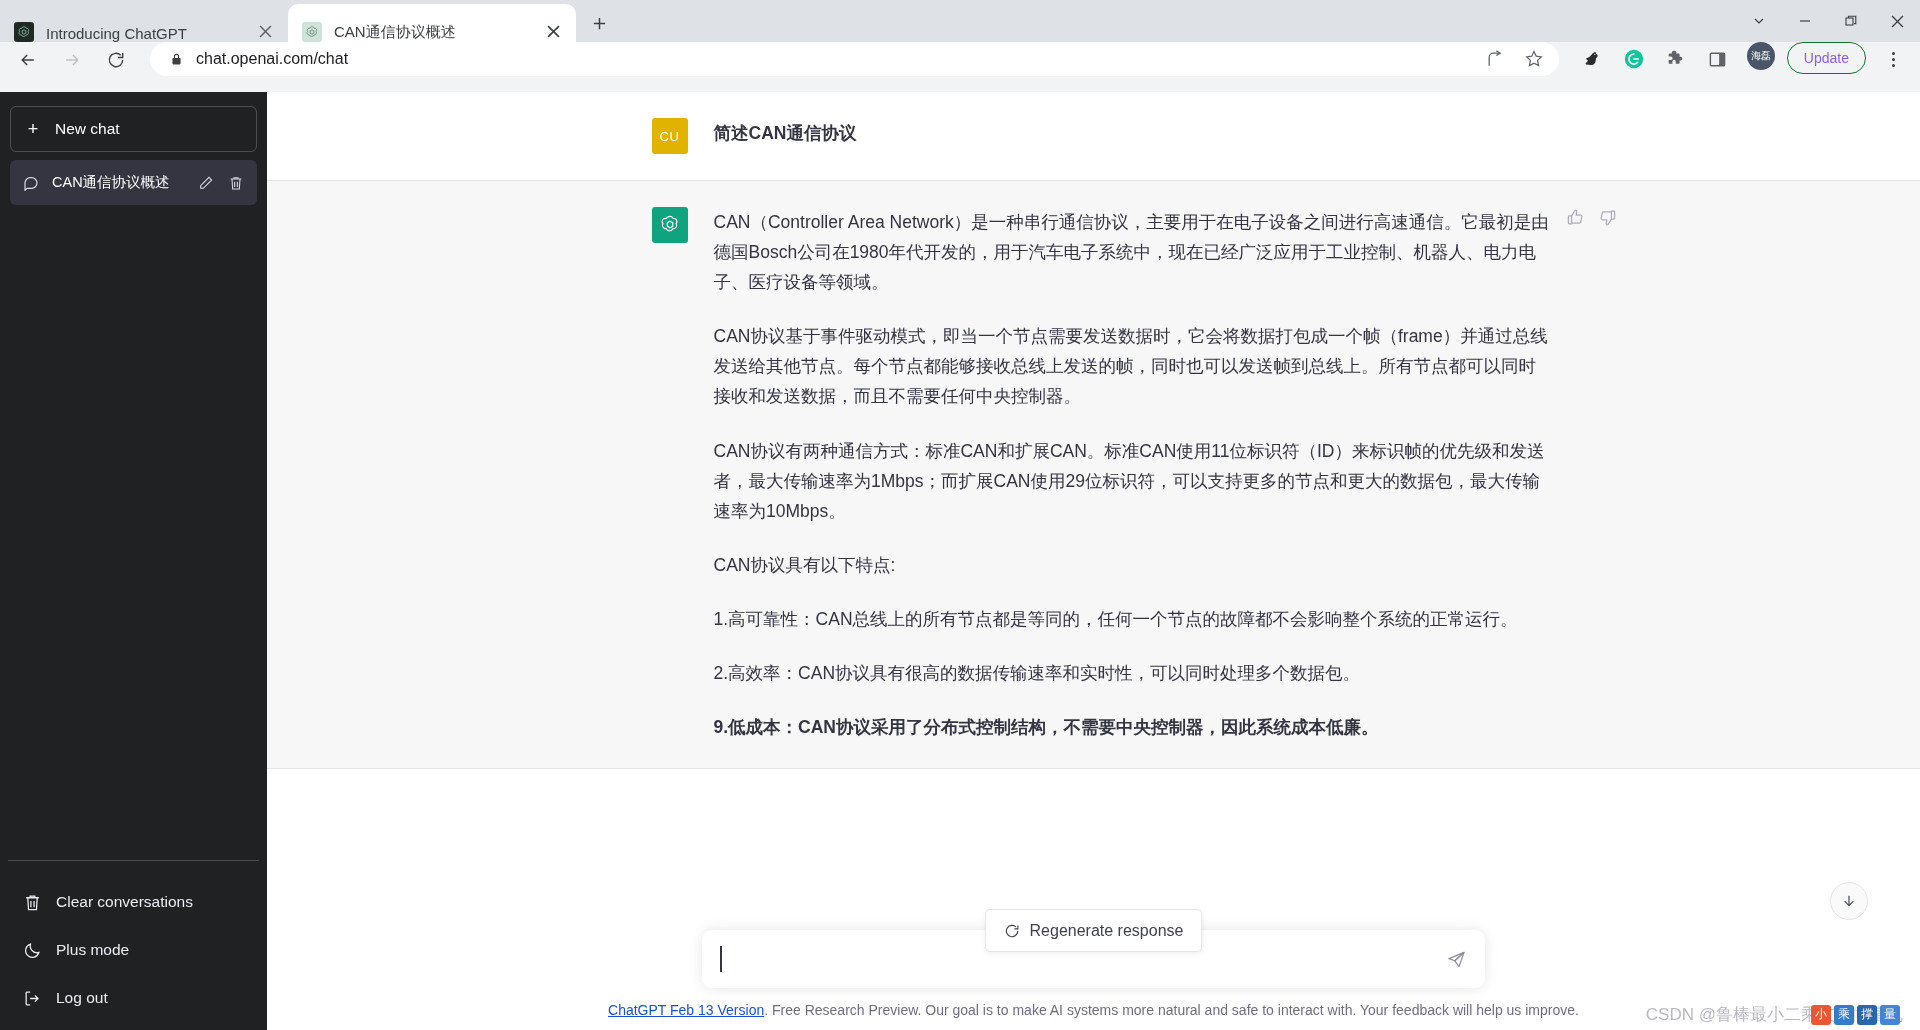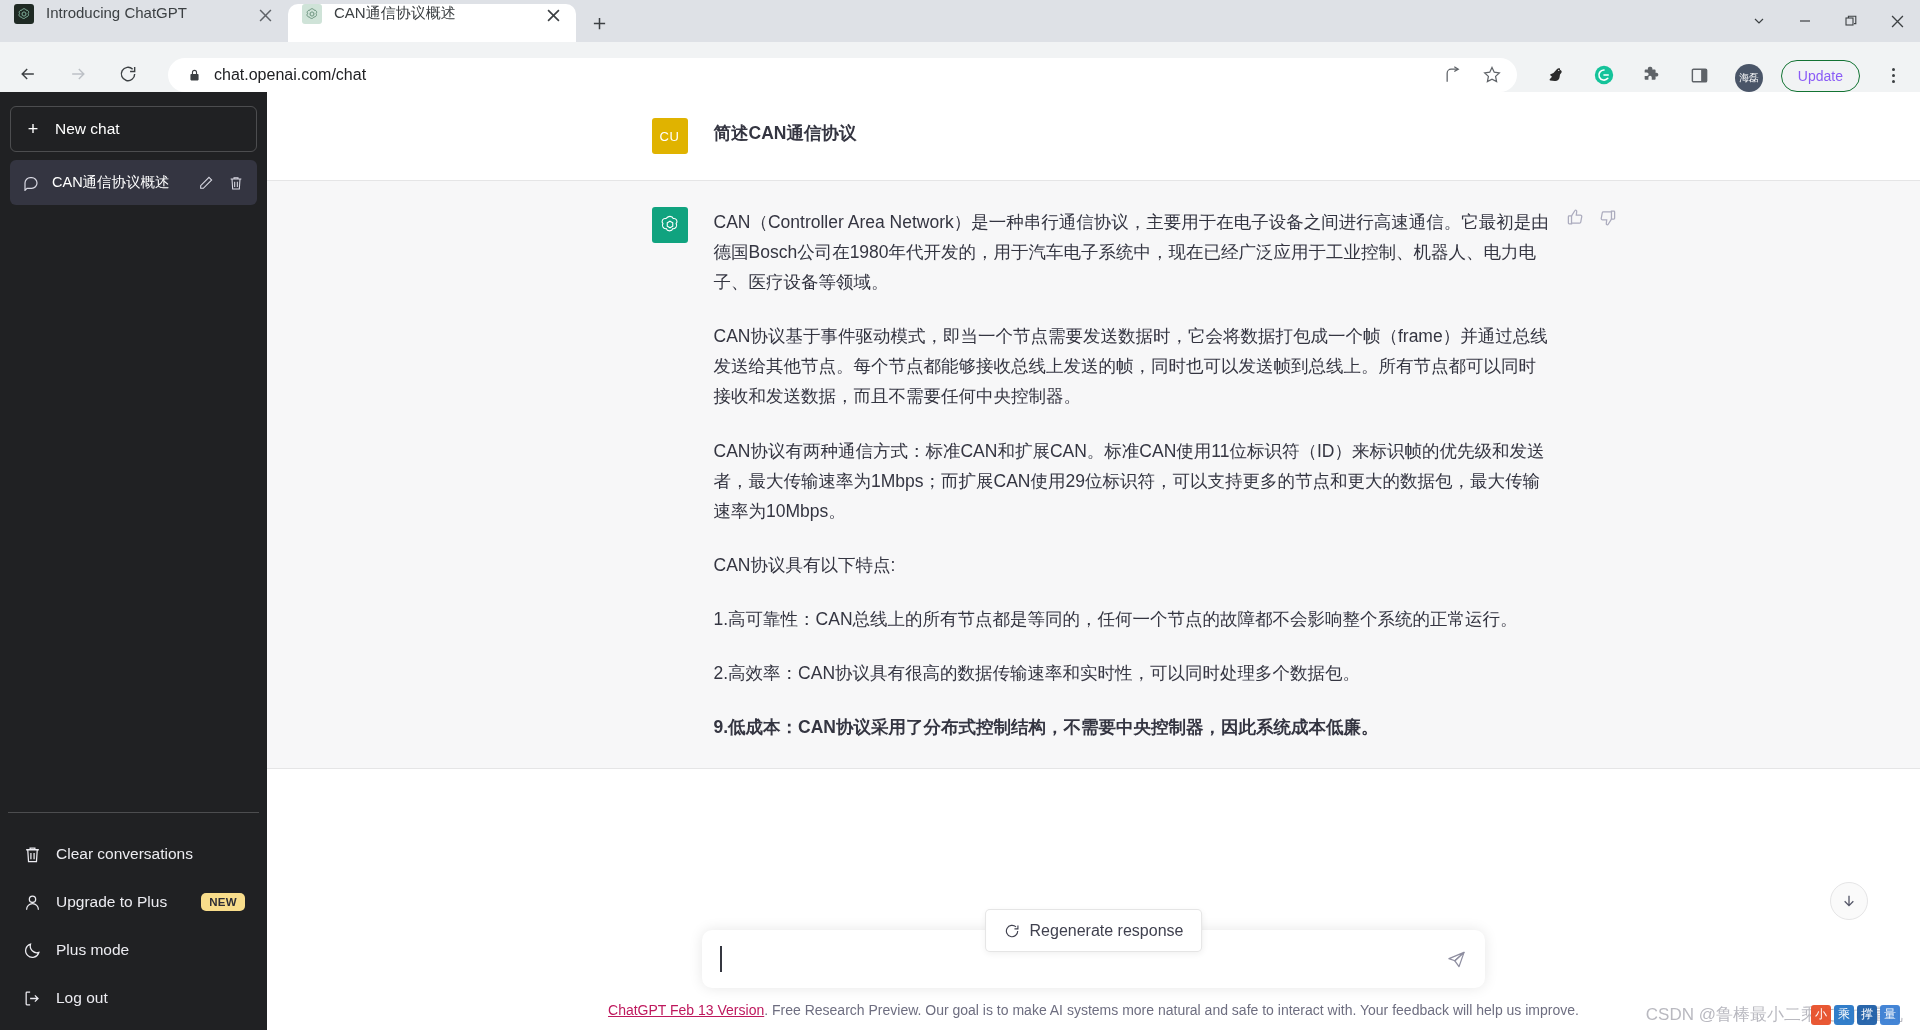--- a/index.html
+++ b/index.html
@@ -11,21 +11,21 @@
   }
 
   
   .browser { width: 1920px; height: 1030px; display: flex; flex-direction: column; }
 
   .tabstrip {
     height: 42px; background: #dee1e6; display: flex; align-items: flex-end;
     position: relative; flex: none;
   }
   .tab {
-    height: 38px; width: 288px; display: flex; align-items: flex-start;
+    height: 38px; width: 288px; display: flex; align-items: flex-end;
     padding: 0 12px 0 14px; border-radius: 10px 10px 0 0; position: relative;
     font-size: 15px; color: #3c4043;
   }
   .tab.inactive { background: #dee1e6; color: #3c4043; }
   .tab.active { background: #ffffff; }
   .tab .favicon {
     width: 20px; height: 20px; flex: none; margin-right: 12px;
     border-radius: 3px; display: flex; align-items: center; justify-content: center;
   }
   .fav-dark { background: #1f2a24; }
@@ -45,22 +45,22 @@
   }
   .winctrls {
     position: absolute; right: 0; top: 0; height: 42px; display: flex; align-items: center;
   }
   .winbtn {
     width: 46px; height: 42px; display: flex; align-items: center; justify-content: center;
     color: #3c4043;
   }
 
   .toolbar {
-    height: 50px; background: #f1f3f4; display: flex; align-items: flex-end;
-    padding: 0 10px; flex: none; gap: 14px;
+    height: 50px; background: #f1f3f4; display: flex; align-items: flex-start;
+    padding: 0 10px; flex: none; gap: 8px;
   }
   .navbtn {
     width: 36px; height: 36px; border-radius: 50%; display: flex;
     align-items: center; justify-content: center; color: #3c4043; flex: none;
   }
   .navbtn.disabled { color: #bdc1c6; }
   .omnibox {
     flex: 1; height: 34px; background: #ffffff; border-radius: 18px;
     display: flex; align-items: center; padding: 0 8px 0 16px;
     margin: 0 8px; min-width: 0;
@@ -184,21 +184,21 @@
   }
   .send-btn {
     position: absolute; right: 14px; top: 50%; transform: translateY(-50%);
     width: 30px; height: 30px; display: flex; align-items: center;
     justify-content: center; color: #8e8ea0;
   }
   .footer-note {
     text-align: center; font-size: 14px; color: #6e6e80; margin-top: 14px;
     padding: 0 24px;
   }
-  .footer-note a { color: #be185d; text-decoration: underline; }
+  .footer-note a { color: #1d4ed8; text-decoration: underline; }
 
   
   .watermark {
     position: absolute; right: 20px; bottom: 4px; font-size: 17px;
     color: #b9b9c0; display: flex; align-items: center; gap: 4px;
     pointer-events: none; z-index: 9; white-space: nowrap;
   }
   .wm-logo {
     display: inline-flex; align-items: center; gap: 3px; margin-left: -96px;
     opacity: 0.95;
@@ -382,30 +382,20 @@
 
         <div class="sb-item">
           <span class="sicon">
             <svg width="19" height="19" viewBox="0 0 24 24" stroke="#ececf1" stroke-width="1.6" fill="none">
               <path d="M4 6h16M9 6V4h6v2M6 6l1 15h10l1-15M10 10v8M14 10v8"></path>
             </svg>
           </span>
           <span class="slabel">Clear conversations</span>
         </div>
 
-        <div class="sb-item">
-          <span class="sicon">
-            <svg width="19" height="19" viewBox="0 0 24 24" stroke="#ececf1" stroke-width="1.6" fill="none">
-              <circle cx="12" cy="8" r="4"></circle>
-              <path d="M4.5 21a7.5 7.5 0 0 1 15 0"></path>
-            </svg>
-          </span>
-          <span class="slabel">Upgrade to Plus</span>
-          <span class="badge-new">NEW</span>
-        </div>
 
         <div class="sb-item">
           <span class="sicon">
             <svg width="19" height="19" viewBox="0 0 24 24" stroke="#ececf1" stroke-width="1.6" fill="none">
               <path d="M20 14.5A8.5 8.5 0 0 1 9.5 4a8.5 8.5 0 1 0 10.5 10.5z"></path>
             </svg>
           </span>
           <span class="slabel">Plus mode</span>
         </div>
 

